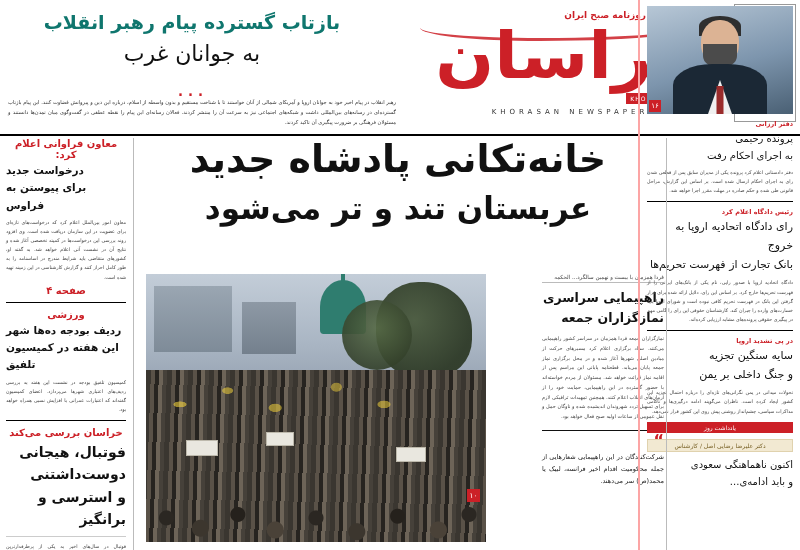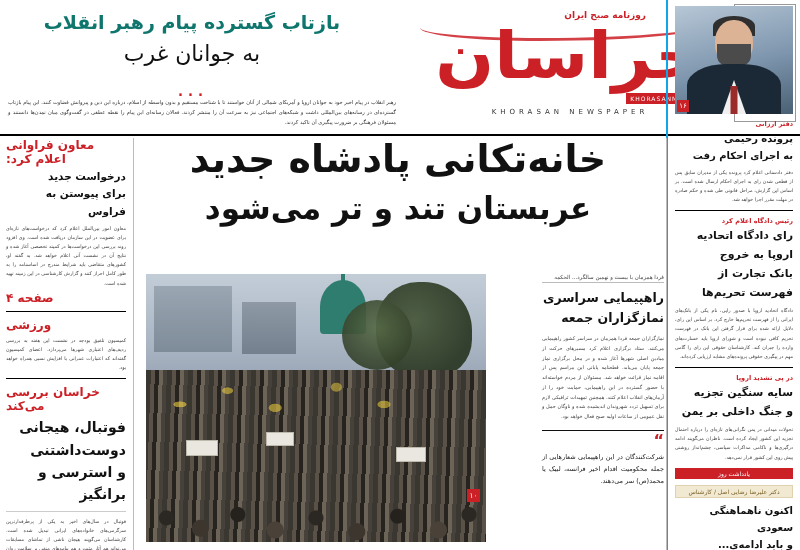--- a/index.html
+++ b/index.html
@@ -181,29 +181,29 @@
   .leftcol {
     position: absolute;
     top: 138px;
     left: 0;
     width: 132px;
     padding: 0 6px;
     box-sizing: border-box;
   }
   .lc-kicker {
     color: #cc2027;
-    font-size: 12px;
-    font-weight: bold;
-    text-align: left;
+    font-size: 10px;
+    font-weight: bold;
+    text-align: center;
   }
   .lc-head {
     font-size: 10.5px;
     font-weight: bold;
     line-height: 1.65;
-    text-align: right;
+    text-align: left;
     color: #111;
     margin-top: 2px;
   }
   .lc-body {
     font-size: 4.8px;
     line-height: 1.9;
     color: #444;
     text-align: justify;
     margin-top: 4px;
   }
@@ -359,23 +359,23 @@
     color: #222;
     text-align: justify;
     margin-top: 3px;
   }
 
   
   .rightcol {
     position: absolute;
     top: 0;
     right: 0;
-    width: 134px;
+    width: 162px;
     height: 550px;
-    border-left: 2px solid #0ea5e9;
+    border-left: 2px solid #fca5a5;
     box-sizing: border-box;
     padding: 6px 7px;
   }
   .rc-photo {
     width: 100%;
     height: 108px;
     background: linear-gradient(165deg,#b7c7d6 0%, #7d95ad 55%, #4a6074 100%);
     position: relative;
     overflow: hidden;
   }
@@ -407,21 +407,21 @@
   .rc-pagenum {
     position: absolute; left: 2px; bottom: 2px;
     width: 12px; height: 12px; background: #cc2027; color:#fff;
     font-size: 7px; line-height: 12px; text-align: center;
   }
   .rc-kicker {
     color: #cc2027; font-size: 6.5px; font-weight: bold;
     text-align: right; margin-top: 6px;
   }
   .rc-head {
-    font-size: 10px; font-weight: bold; line-height: 1.7;
+    font-size: 10px; font-weight: normal; line-height: 1.7;
     text-align: right; color: #111; margin-top: 2px;
   }
   .rc-head.lg { font-size: 11px; }
   .rc-body {
     font-size: 4.8px; line-height: 1.9; color: #444;
     text-align: justify; margin-top: 4px;
   }
   .rc-rule { border-top: 1px solid #000; margin: 6px 0 4px 0; }
   .rc-redbar {
     background: #cc2027; color: #fff; font-size: 6px;
@@ -486,20 +486,22 @@
       <div class="lc-head" style="white-space:pre-line">درخواست جدید
 برای پیوستن به فراوس</div>
       <div class="lc-body">معاون امور بین‌الملل اعلام کرد که درخواست‌های تازه‌ای برای عضویت در این سازمان دریافت شده است. وی افزود روند بررسی این درخواست‌ها در کمیته تخصصی آغاز شده و نتایج آن در نشست آتی اعلام خواهد شد. به گفته او، کشورهای متقاضی باید شرایط مندرج در اساسنامه را به طور کامل احراز کنند و گزارش کارشناسی در این زمینه تهیه شده است.</div>
       <div class="lc-kicker" style="margin-top:3px">صفحه ۴</div>
     </div>
 
     <div class="lc-rule"></div>
 
     <div>
       <div class="lc-kicker">ورزشی</div>
+      <div class="lc-head" style="white-space:pre-line">ردیف بودجه ده‌ها شهر
+این هفته در کمیسیون تلفیق</div>
       <div class="lc-body">کمیسیون تلفیق بودجه در نشست این هفته به بررسی ردیف‌های اعتباری شهرها می‌پردازد. اعضای کمیسیون گفته‌اند که اعتبارات عمرانی با افزایش نسبی همراه خواهد بود.</div>
     </div>
 
     <div class="lc-rule"></div>
 
     <div>
       <div class="lc-kicker">خراسان بررسی می‌کند</div>
       <div class="lc-big" style="white-space:pre-line;margin-top:3px">فوتبال، هیجانی
 دوست‌داشتنی
 و استرسی و برانگیز</div>

